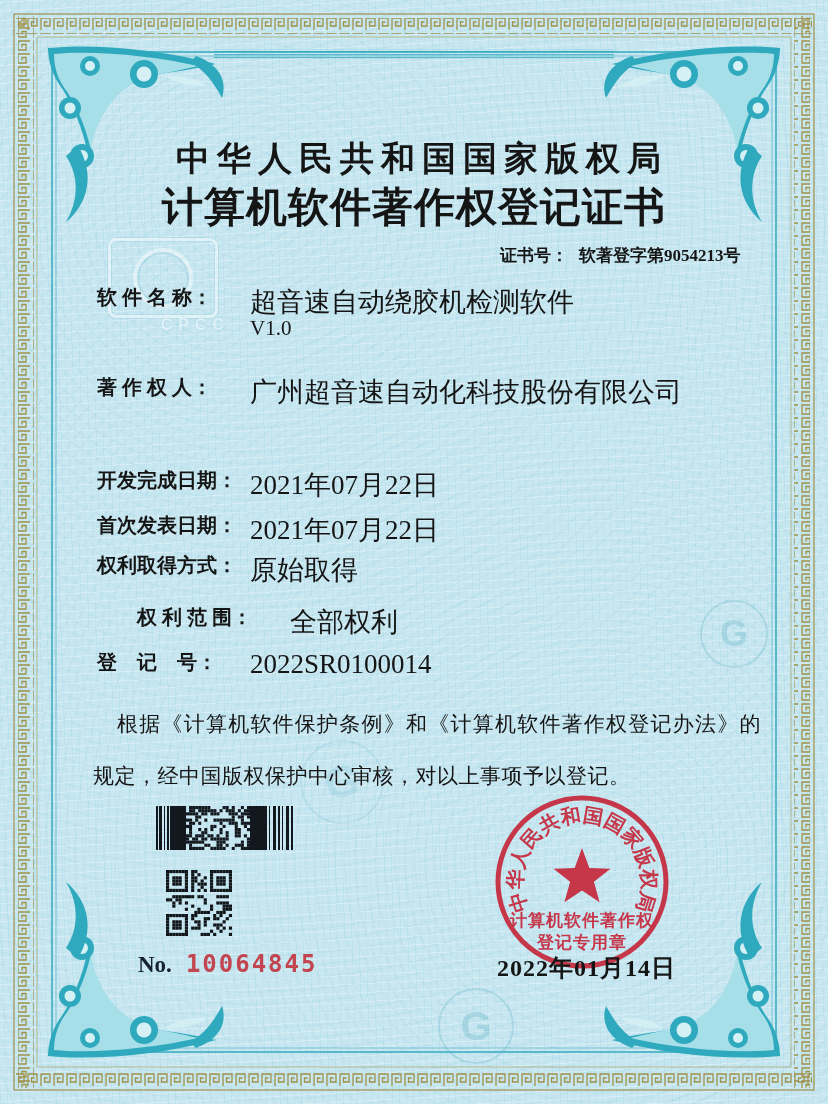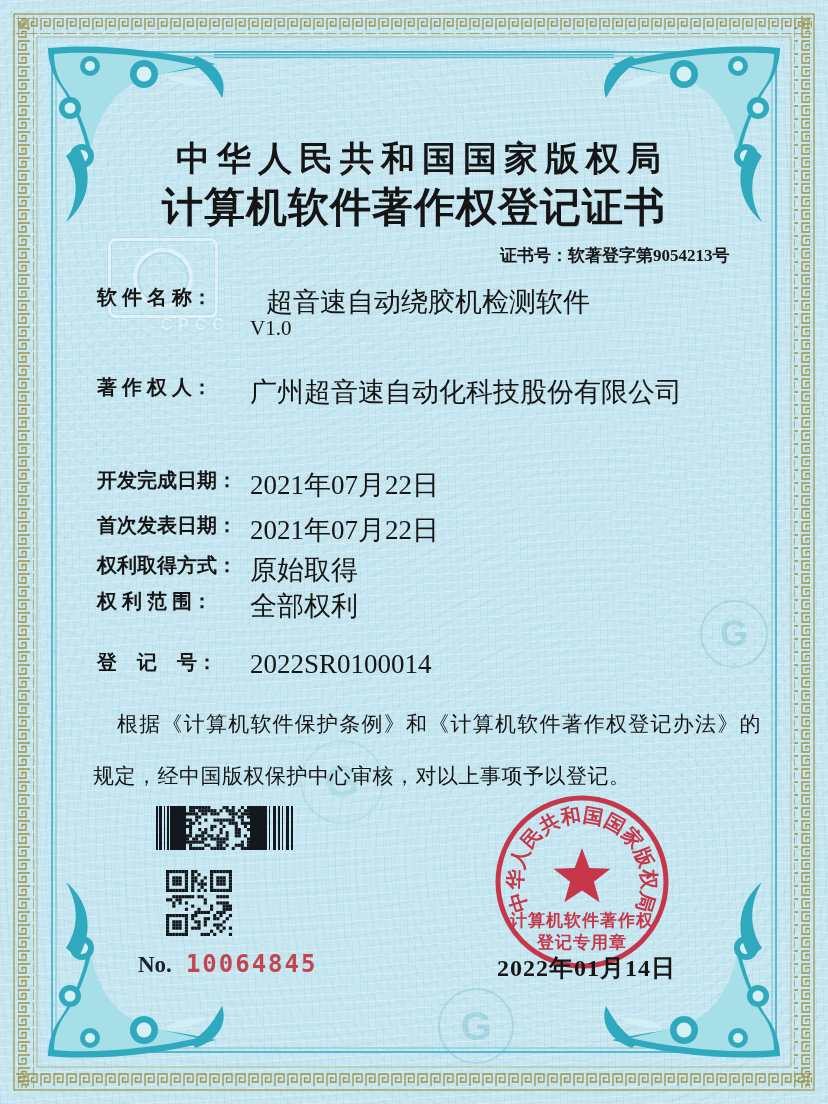--- a/index.html
+++ b/index.html
@@ -18,37 +18,37 @@
 
   .issuer{
     position:absolute; top:128px; left:0; width:828px; margin:8px;
     text-align:center; font-size:34px; font-weight:700; letter-spacing:7px;
   }
   .cert-title{
     position:absolute; top:180px; left:0; width:828px; margin:0;
     text-align:center; font-size:41px; font-weight:800; letter-spacing:1px;
   }
   .certno{position:absolute; left:500px; top:244px; font-size:17px; font-weight:700; white-space:nowrap;}
-  .certno .v{margin-left:0;}
+  .certno .v{margin-left:11px;}
 
   .emblem{position:absolute; left:100px; top:238px; width:130px; height:100px; opacity:.5;}
   .emblem .box{position:absolute; left:8px; top:0; width:104px; height:74px; border:3px solid rgba(255,255,255,.95);
     border-radius:8px; box-shadow:0 0 0 1px rgba(120,190,205,.5), inset 0 0 0 1px rgba(120,190,205,.45);}
   .emblem .disc{position:absolute; left:33px; top:10px; width:52px; height:52px; border-radius:50%;
     border:4px solid rgba(255,255,255,.9); box-shadow:inset 0 0 0 2px rgba(120,190,205,.5);}
   .emblem .cpcc{position:absolute; left:0; top:78px; width:130px; text-align:right;
     font-family:"Liberation Sans",sans-serif; font-weight:700; font-size:16px; letter-spacing:6px;
     color:rgba(255,255,255,.95); text-shadow:0 0 2px rgba(110,185,200,.8);}
 
   .field-row{position:absolute; left:97px; display:flex; align-items:flex-start; white-space:pre;}
   .flabel{width:153px; font-size:20px; font-weight:700;}
   .fvalue{font-size:27px; font-weight:500;}
-  .row-0{top:284px;gap:16px;} .val-line2{position:absolute; left:250px; top:316px; font-size:21px; font-weight:500;}
+  .row-0{top:284px;} .val-line2{position:absolute; left:250px; top:316px; font-size:21px; font-weight:500;}
   .row-1{top:374px;} .row-2{top:467px;justify-content:space-between;} .row-3{top:512px;}
-  .row-4{top:552px;} .row-5{top:588px;} .row-6{top:649px;}
+  .row-4{top:552px;} .row-5{top:604px;margin-left:40px;} .row-6{top:649px;}
 
   .statement{
     position:absolute; left:93px; top:698px; width:668px; margin:0;
     font-size:21px; line-height:52px; text-indent:24px; letter-spacing:.5px;
     text-align:justify; text-justify:inter-character;
   }
 
   .barcode{position:absolute; left:156px; top:806px; width:138px; height:44px;}
   .barcode .seg{position:absolute; top:0; height:44px;}
   .bc-bars-l{left:0; width:14px;

